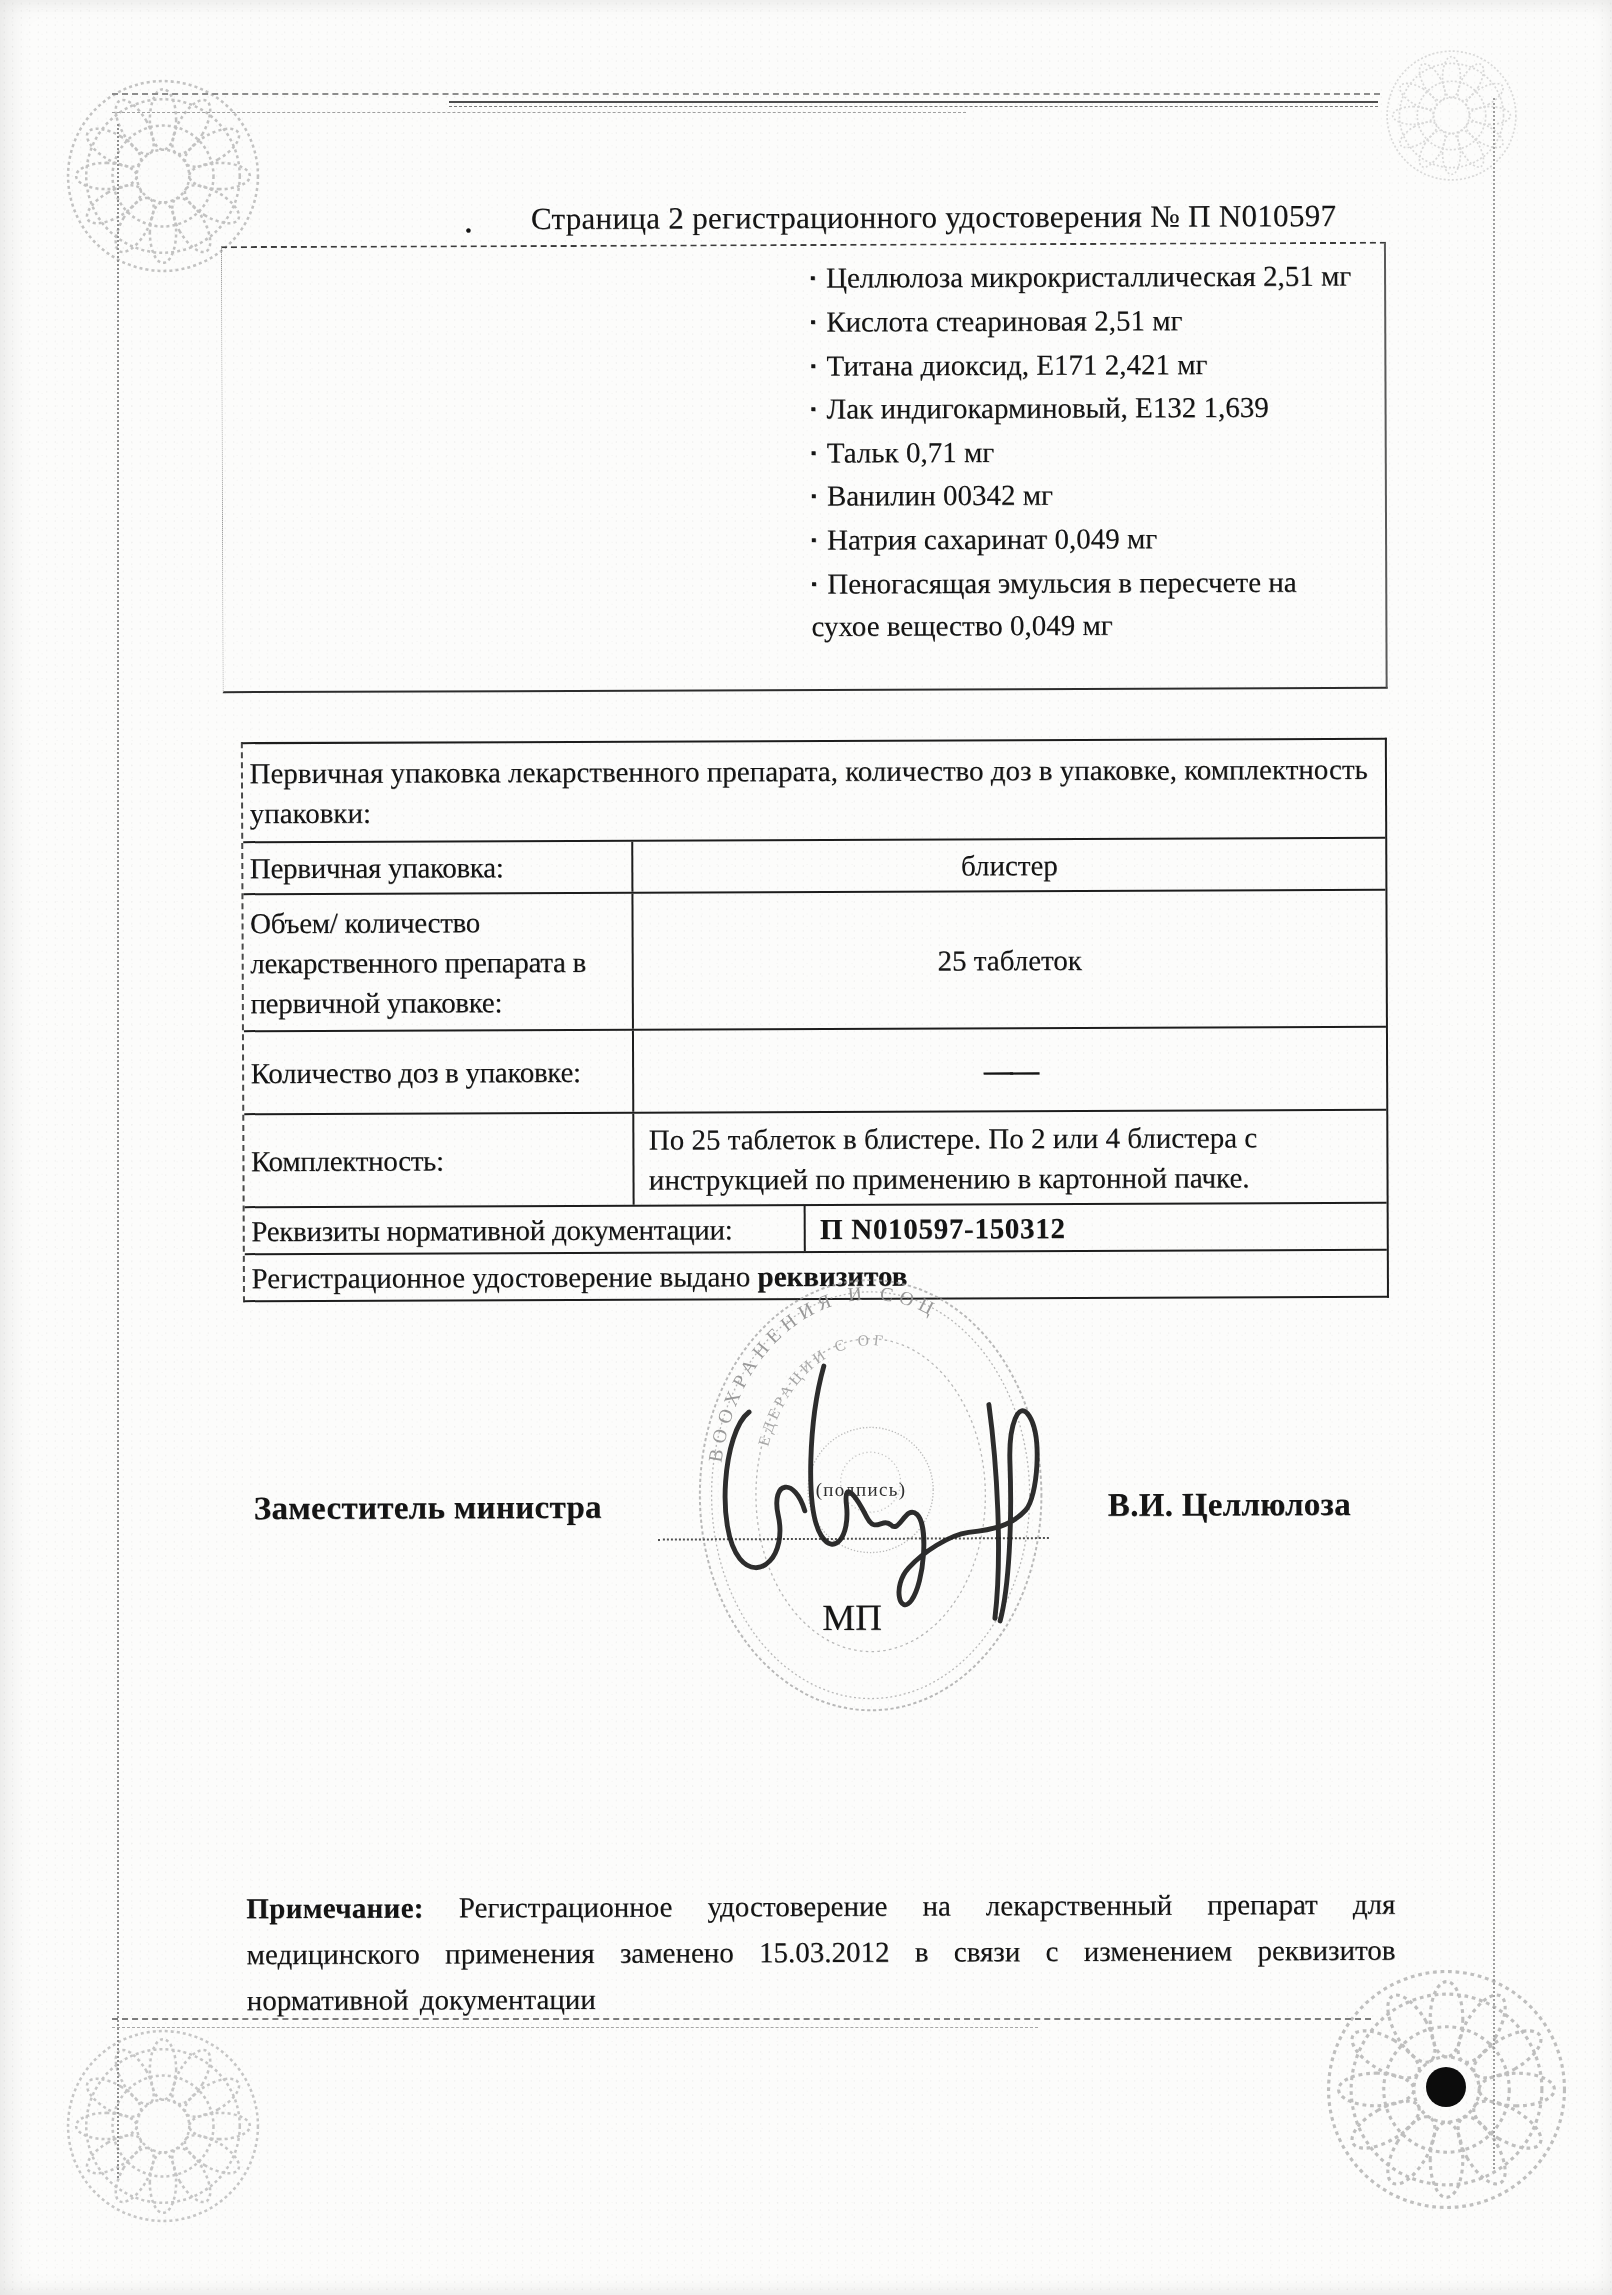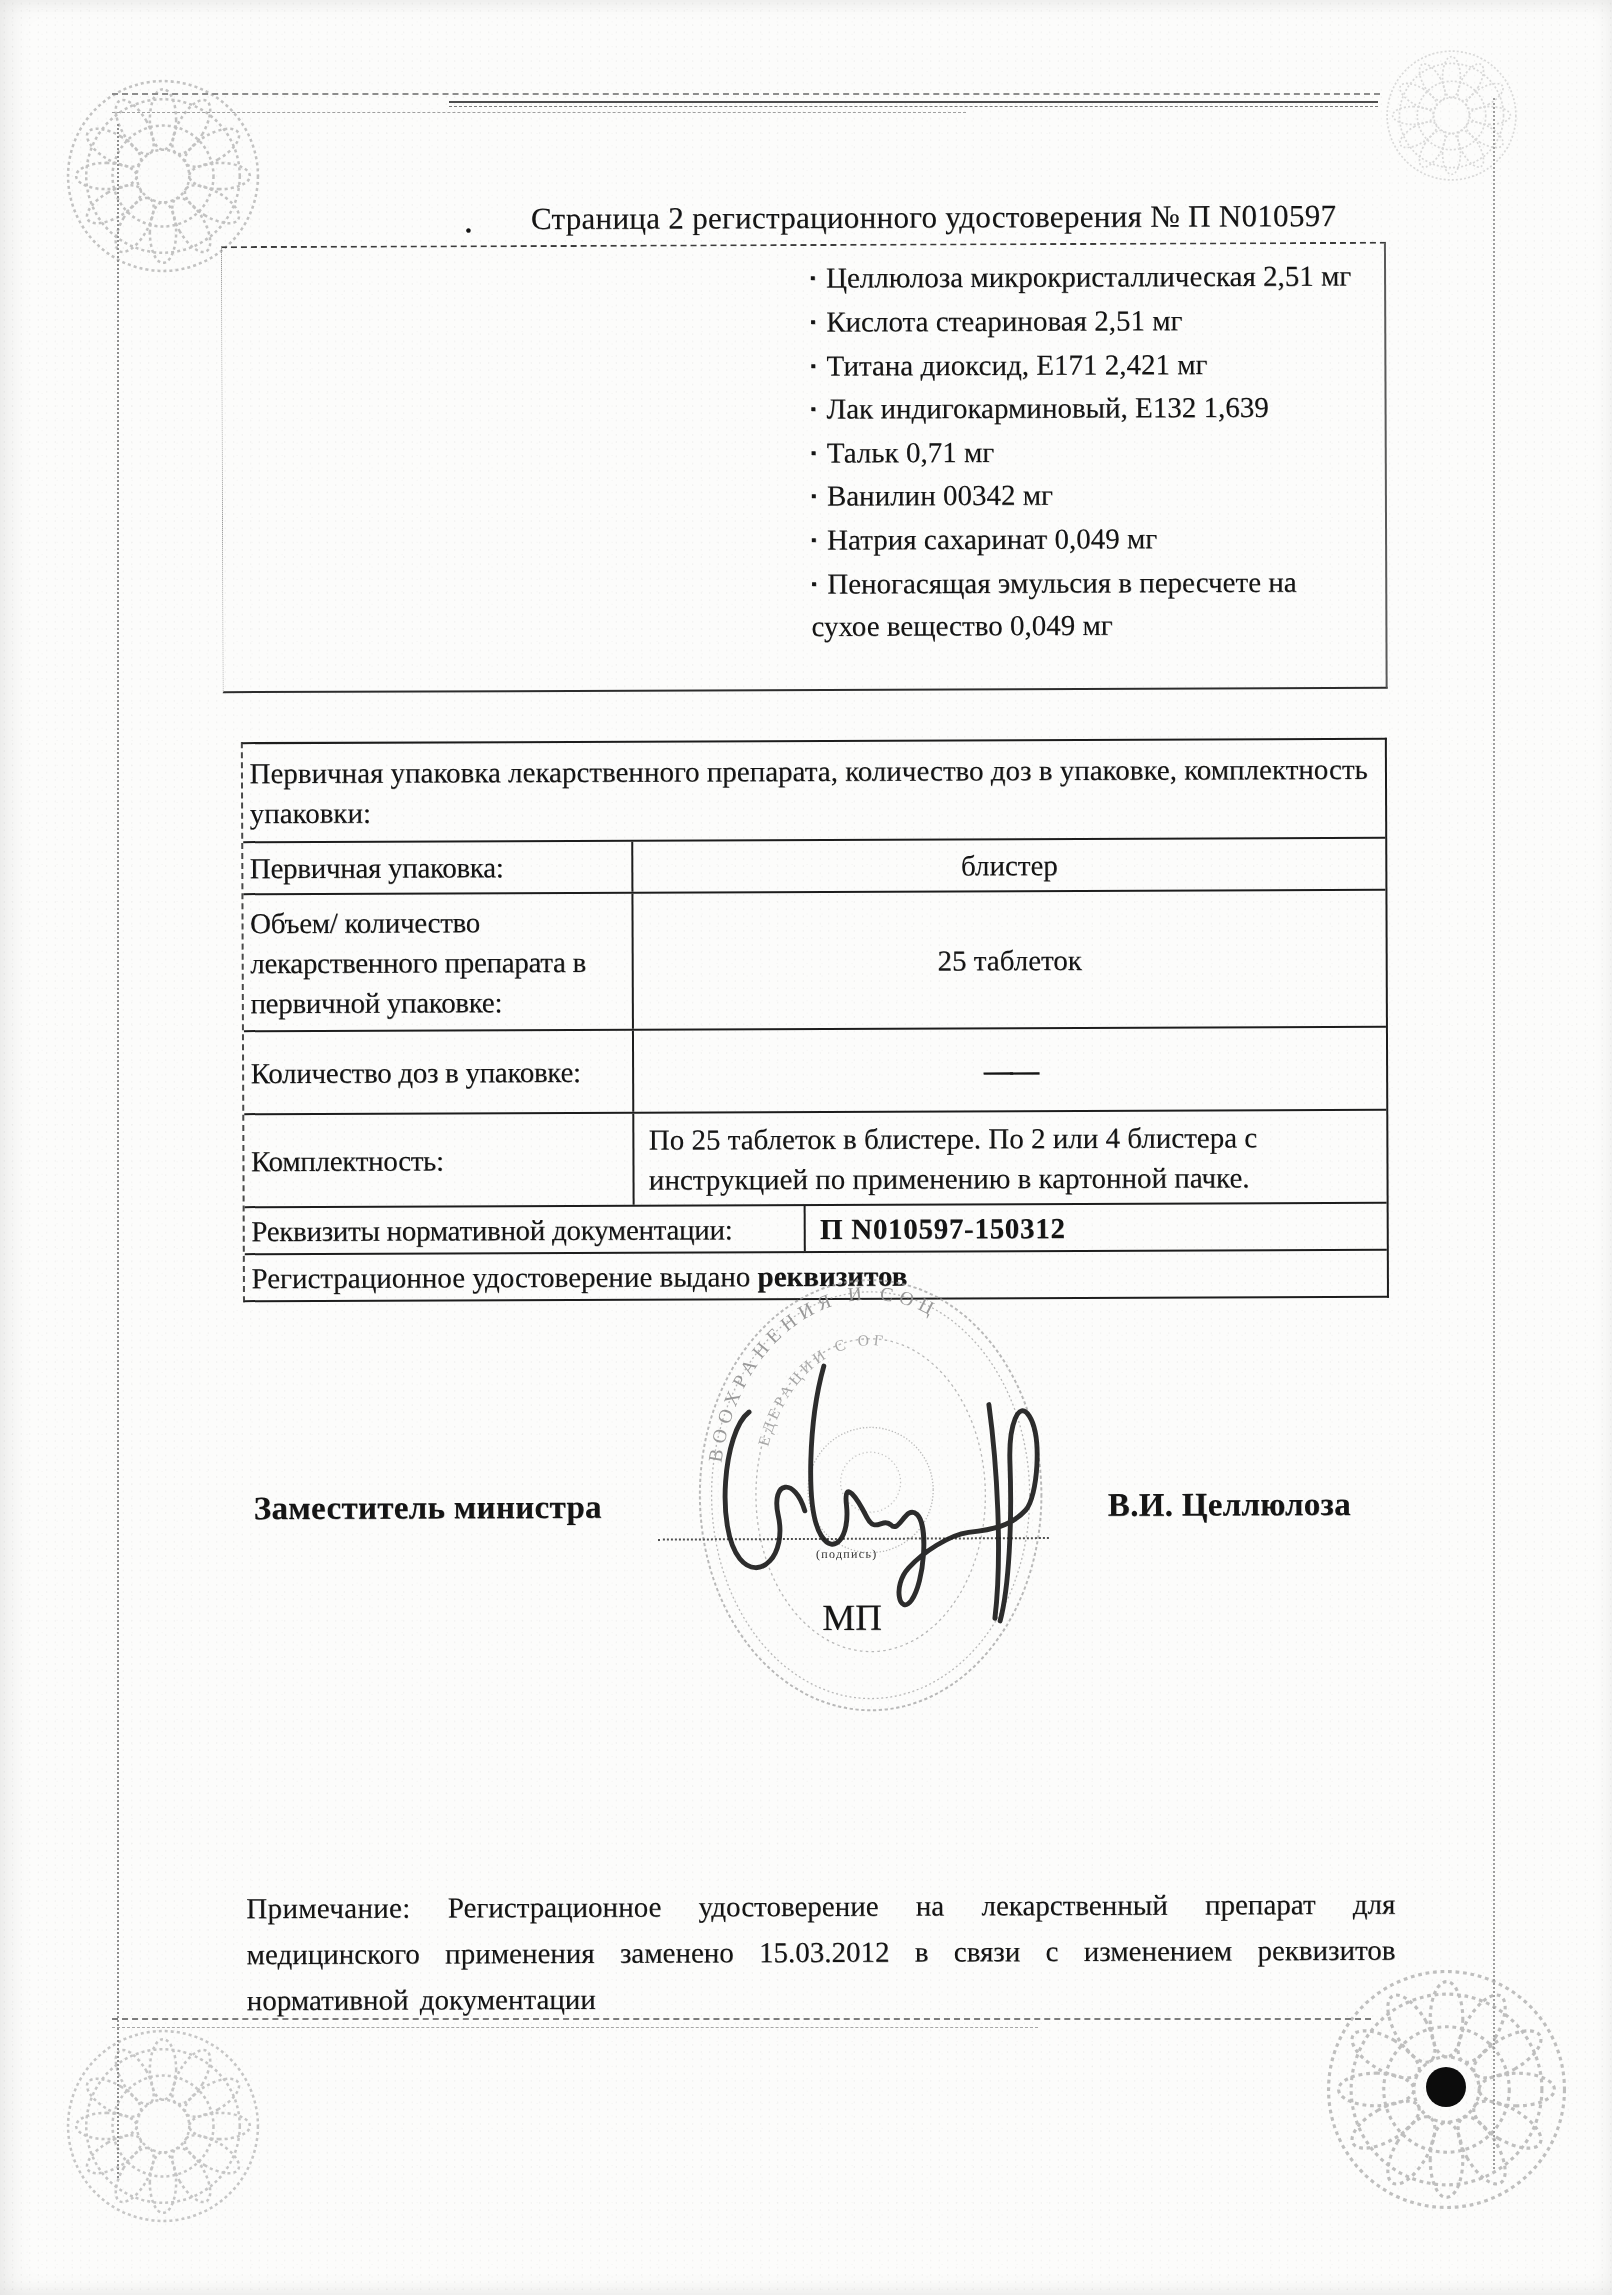--- a/index.html
+++ b/index.html
@@ -79,28 +79,28 @@
 
   
   .sig-label { position: absolute; top: 1488px; font-size: 33px; font-weight: 700;
                letter-spacing: 0.3px; white-space: nowrap; }
   .sig-label.left { left: 248px; }
   .sig-label.right { left: 1102px; }
   .stamp-svg { position: absolute; left: 685px; top: 1275px; z-index: 1; }
   .sign-svg { position: absolute; left: 698px; top: 1340px; z-index: 3; }
   .sig-line { position: absolute; left: 652px; top: 1538px; width: 391px;
               border-top: 2px dotted #4f4f4f; z-index: 2; }
-  .sig-caption { position: absolute; left: 810px; top: 1547px; font-size: 12px;
+  .sig-caption { position: absolute; left: 810px; top: 1479px; font-size: 19px;
                  letter-spacing: 1.3px; color: #2e2e2e; z-index: 3; }
   .sig-mp { position: absolute; left: 816px; top: 1596px; font-size: 37px; z-index: 3; }
 
   
   .note { position: absolute; left: 239px; top: 1883px; width: 1149px;
           font-size: 29px; line-height: 46px; text-align: justify; word-spacing: 3.9px; }
-  .note .nlabel { font-weight: 400; letter-spacing: 0.3px; }
+  .note .nlabel { font-weight: 700; letter-spacing: 0.3px; }
 </style>
 </head>
 <body>
 
 <div id="page">
 
   
   <svg width="0" height="0" aria-hidden="true">
     <defs>
       <g id="rosette" fill="none" stroke="#b0b0b0" stroke-width="2.5" stroke-dasharray="3 3">

